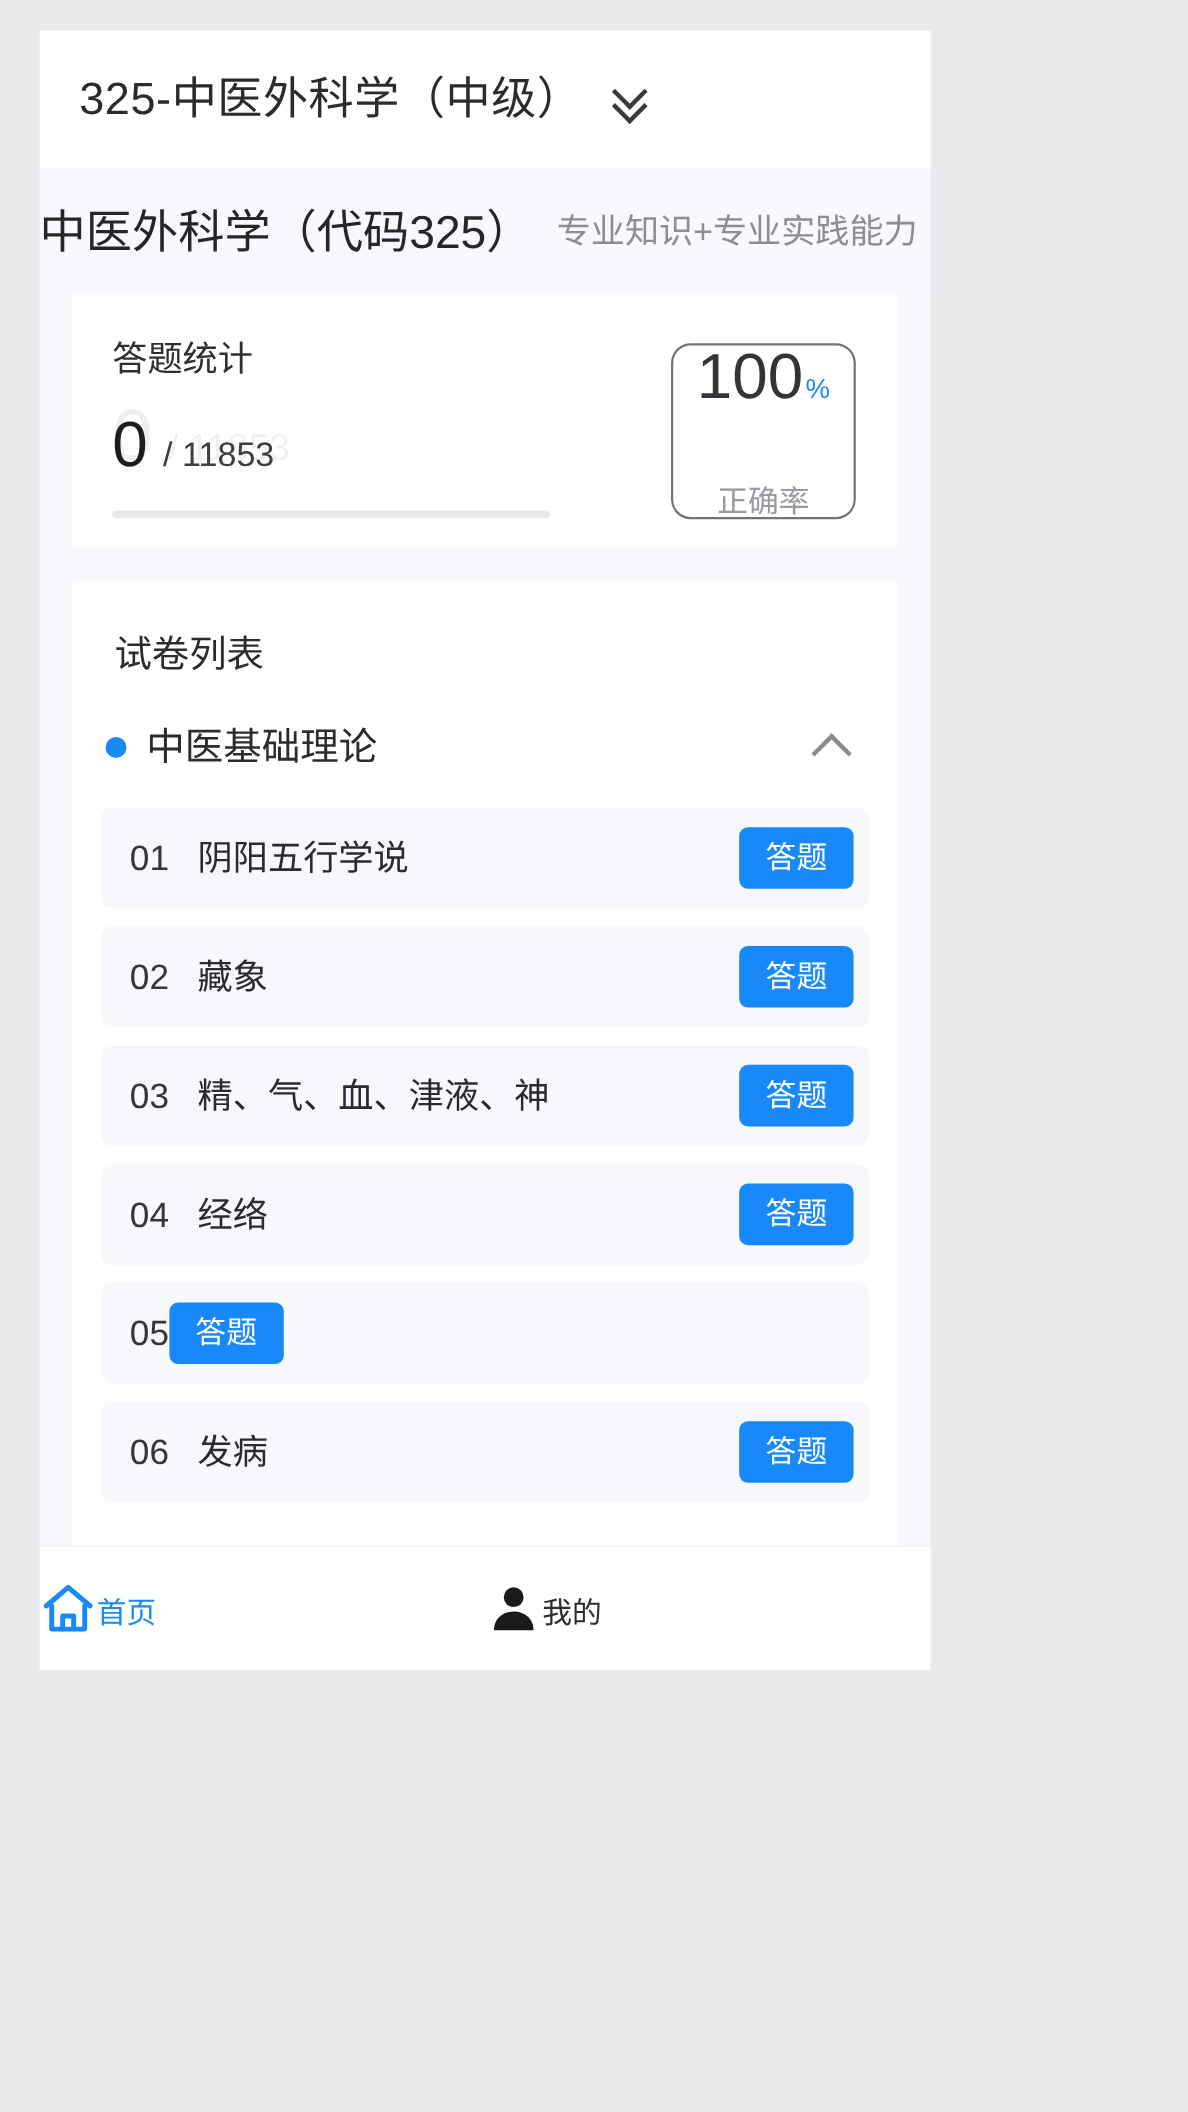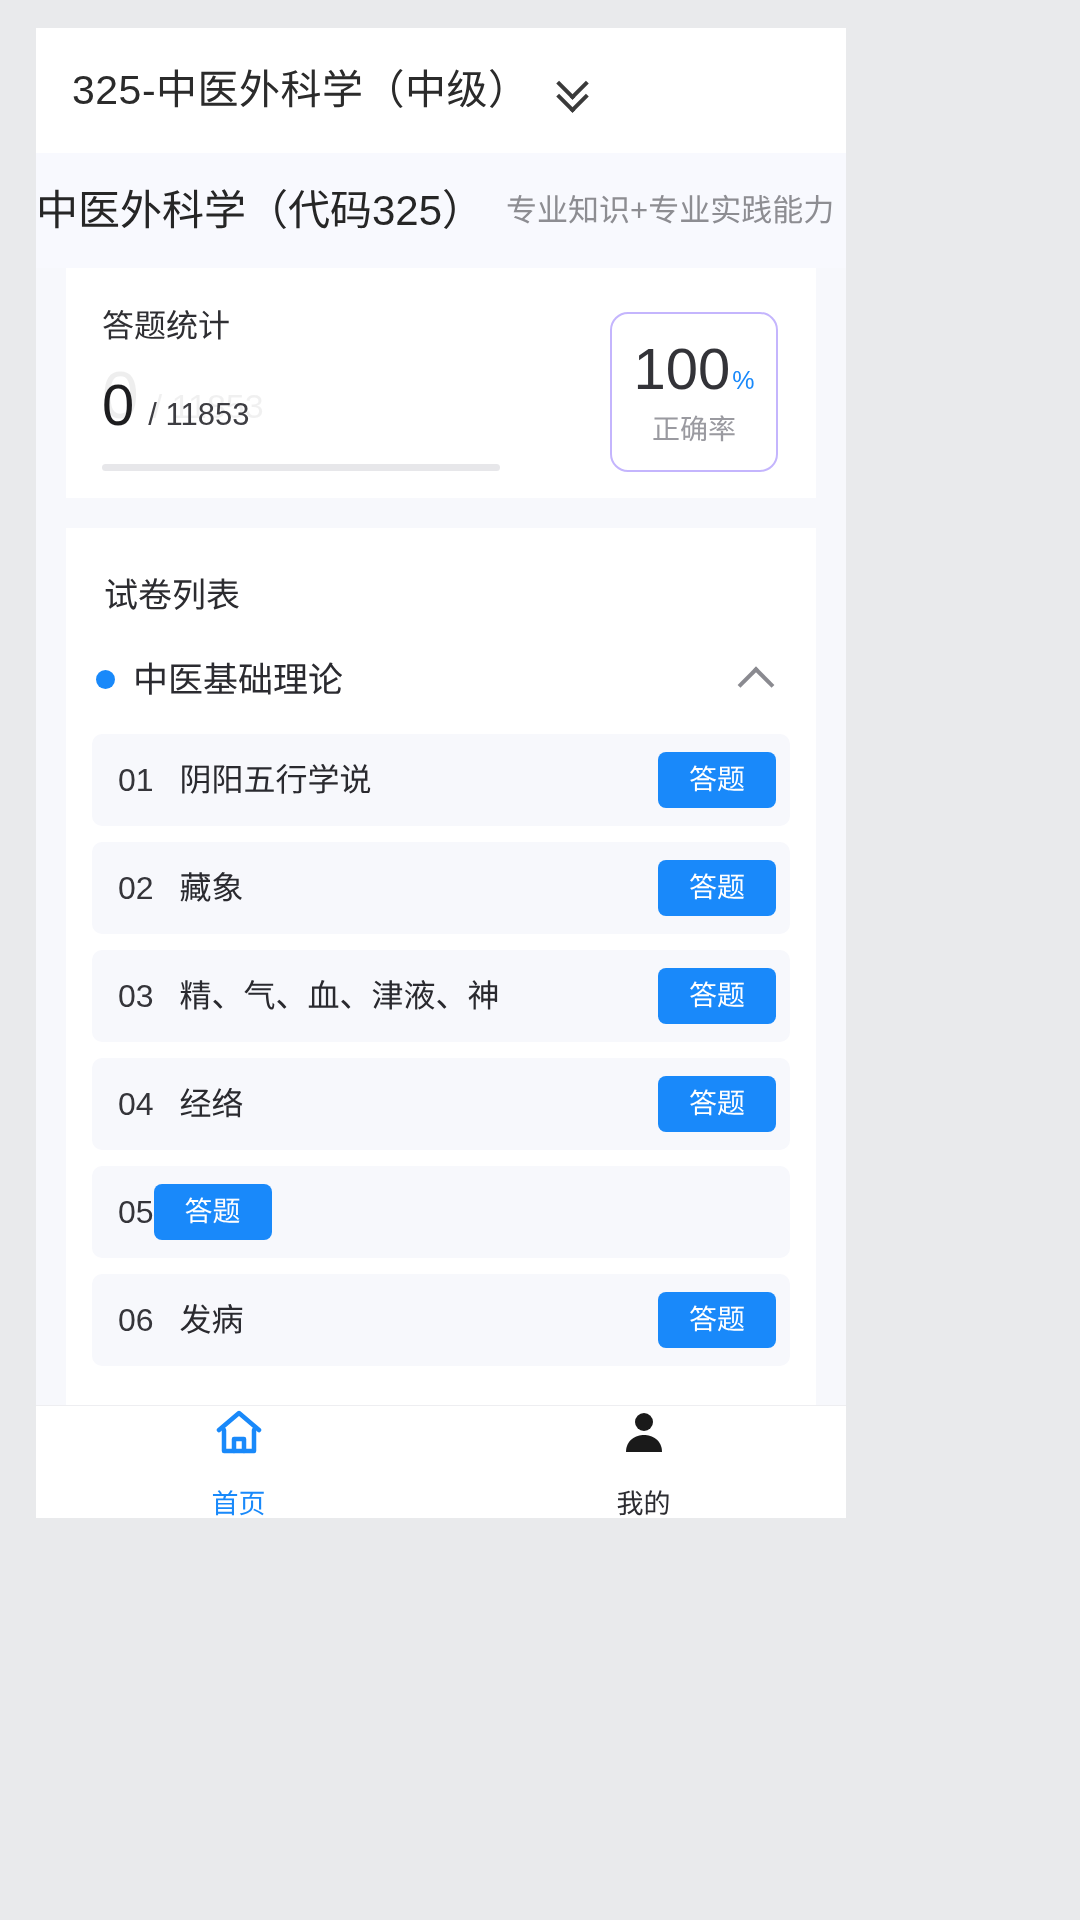--- a/index.html
+++ b/index.html
@@ -148,27 +148,27 @@
   }
   .progress-fill {
     height: 100%;
     border-radius: 4px;
     background: #1989fa;
   }
   .accuracy-box {
     flex: 0 0 auto;
     width: 168px;
     height: 160px;
-    border: 2px solid #c4b5fd;
+    border: 2px solid #737373;
     border-radius: 18px;
     box-sizing: border-box;
     display: flex;
     flex-direction: column;
     align-items: center;
-    justify-content: center;
+    justify-content: space-between;
     margin-top: 2px;
   }
   .acc-value-row {
     display: flex;
     align-items: baseline;
     line-height: 1;
   }
   .acc-value {
     font-size: 58px;
     color: #333338;
@@ -265,42 +265,42 @@
     white-space: nowrap;
     overflow: hidden;
   }
   .chapter-btn {
     flex: 0 0 auto;
     background: #1989fa;
     color: #ffffff;
     font-size: 28px;
     border: none;
     border-radius: 8px;
-    width: 118px;
+    width: 104px;
     height: 56px;
     font-family: inherit;
     line-height: 1;
     padding: 0;
     cursor: pointer;
   }
 
   
   .tabbar {
     flex: 0 0 auto;
     height: 112px;
     background: #ffffff;
     border-top: 1px solid #eeeef1;
     display: flex;
   }
   .tab {
     flex: 1 1 50%;
     display: flex;
-    flex-direction: column;
-    align-items: center;
-    justify-content: space-between;
+    flex-direction: row;
+    align-items: center;
+    justify-content: flex-start;
     cursor: pointer;
   }
   .tab-icon {
     height: 52px;
     display: flex;
     align-items: center;
     justify-content: center;
   }
   .tab-label {
     font-size: 27px;

